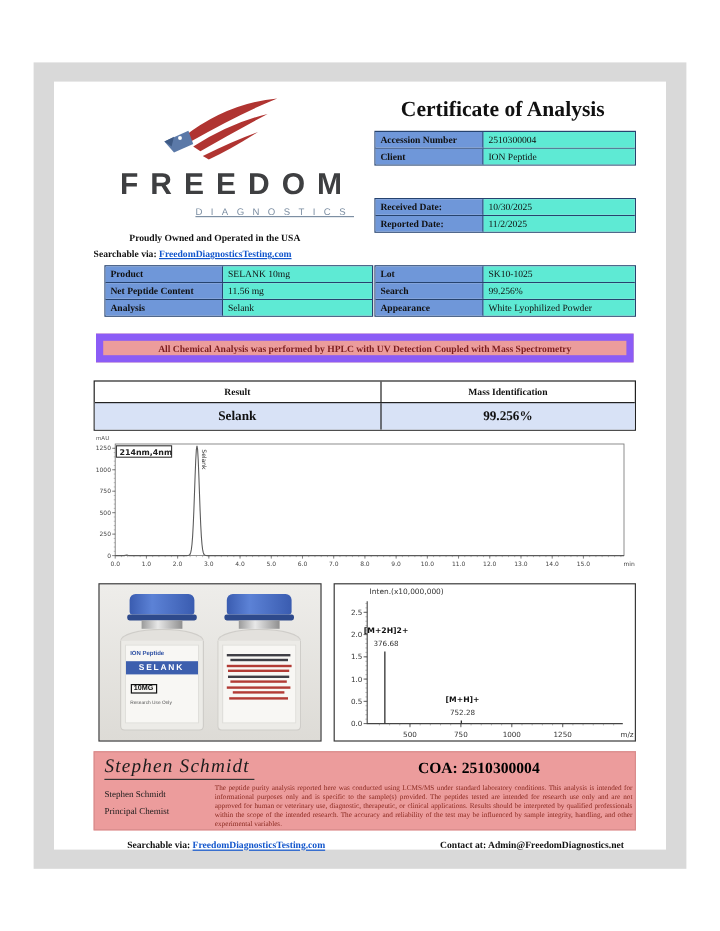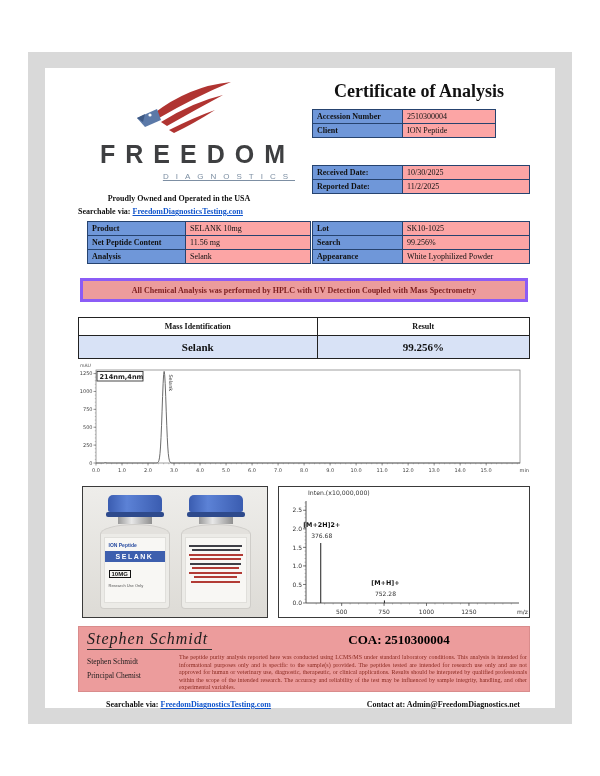--- a/index.html
+++ b/index.html
@@ -22,33 +22,33 @@
   a.lnk{color:#1155cc;text-decoration:underline;cursor:pointer;}
   .coa-title{position:absolute;left:258px;top:13px;width:232px;text-align:center;
     font-size:18px;font-weight:bold;}
 
   
   .btable{position:absolute;border:1px solid #26436f;}
   .btable .row{display:grid;border-bottom:1px solid #26436f;}
   .btable .row:last-child{border-bottom:none;}
   .btable .lab{background:#6f97d9;font-weight:bold;font-size:8px;padding:2px 4px;
     border-right:1px solid #26436f;}
-  .btable .val{background:#fca5a5;font-size:8px;padding:2px 4px;}
-  .t-acc{left:267px;top:41px;width:184px;}
+  .btable .val{background:#5eead4;font-size:8px;padding:2px 4px;}
+  .t-acc{left:267px;top:41px;width:218px;}
   .t-acc .row{grid-template-columns:90px 1fr;}
   .t-dates{left:267px;top:97px;width:218px;}
   .t-dates .row{grid-template-columns:90px 1fr;}
   .t-prod{left:42px;top:153px;width:224px;}
   .t-prod .row{grid-template-columns:98px 1fr;}
   .t-lot{left:267px;top:153px;width:218px;}
   .t-lot .row{grid-template-columns:90px 1fr;}
 
   
   .banner{position:absolute;left:35px;top:210px;width:448px;height:24px;
-    background:#ec9c9c;border:3px solid #8b5cf6;display:flex;align-items:center;
+    background:#ec9c9c;border:6px solid #8b5cf6;display:flex;align-items:center;
     justify-content:center;font-size:8px;font-weight:bold;color:#7b1d1d;text-align:center;}
 
   
   .mass-table{position:absolute;left:33px;top:249px;width:452px;border:1px solid #222;}
   .mass-table .hrow,.mass-table .drow{display:grid;grid-template-columns:53% 47%;}
   .mass-table .hcell{font-size:8px;font-weight:bold;text-align:center;padding:4px 2px;
     border-right:1px solid #222;}
   .mass-table .hcell:last-child{border-right:none;}
   .mass-table .drow{border-top:1px solid #222;background:#d8e2f6;}
   .mass-table .dcell{font-size:11px;font-weight:bold;text-align:center;padding:5px 2px;
@@ -179,22 +179,22 @@
       <div class="row">
         <div class="lab">Appearance</div>
         <div class="val">White Lyophilized Powder</div>
       </div>
     </div>
 
     <div class="banner">All Chemical Analysis was performed by HPLC with UV Detection Coupled with Mass Spectrometry</div>
 
     <div class="mass-table">
       <div class="hrow">
+        <div class="hcell">Result</div>
         <div class="hcell">Mass Identification</div>
-        <div class="hcell">Result</div>
       </div>
       <div class="drow">
         <div class="dcell">Selank</div>
         <div class="dcell">99.256%</div>
       </div>
     </div>
 
     <div class="chrom">
       <svg width="452" height="116" viewBox="0 0 452 116">
           <rect x="18" y="8" width="424" height="93" fill="none" stroke="#777" stroke-width="0.7"></rect>

